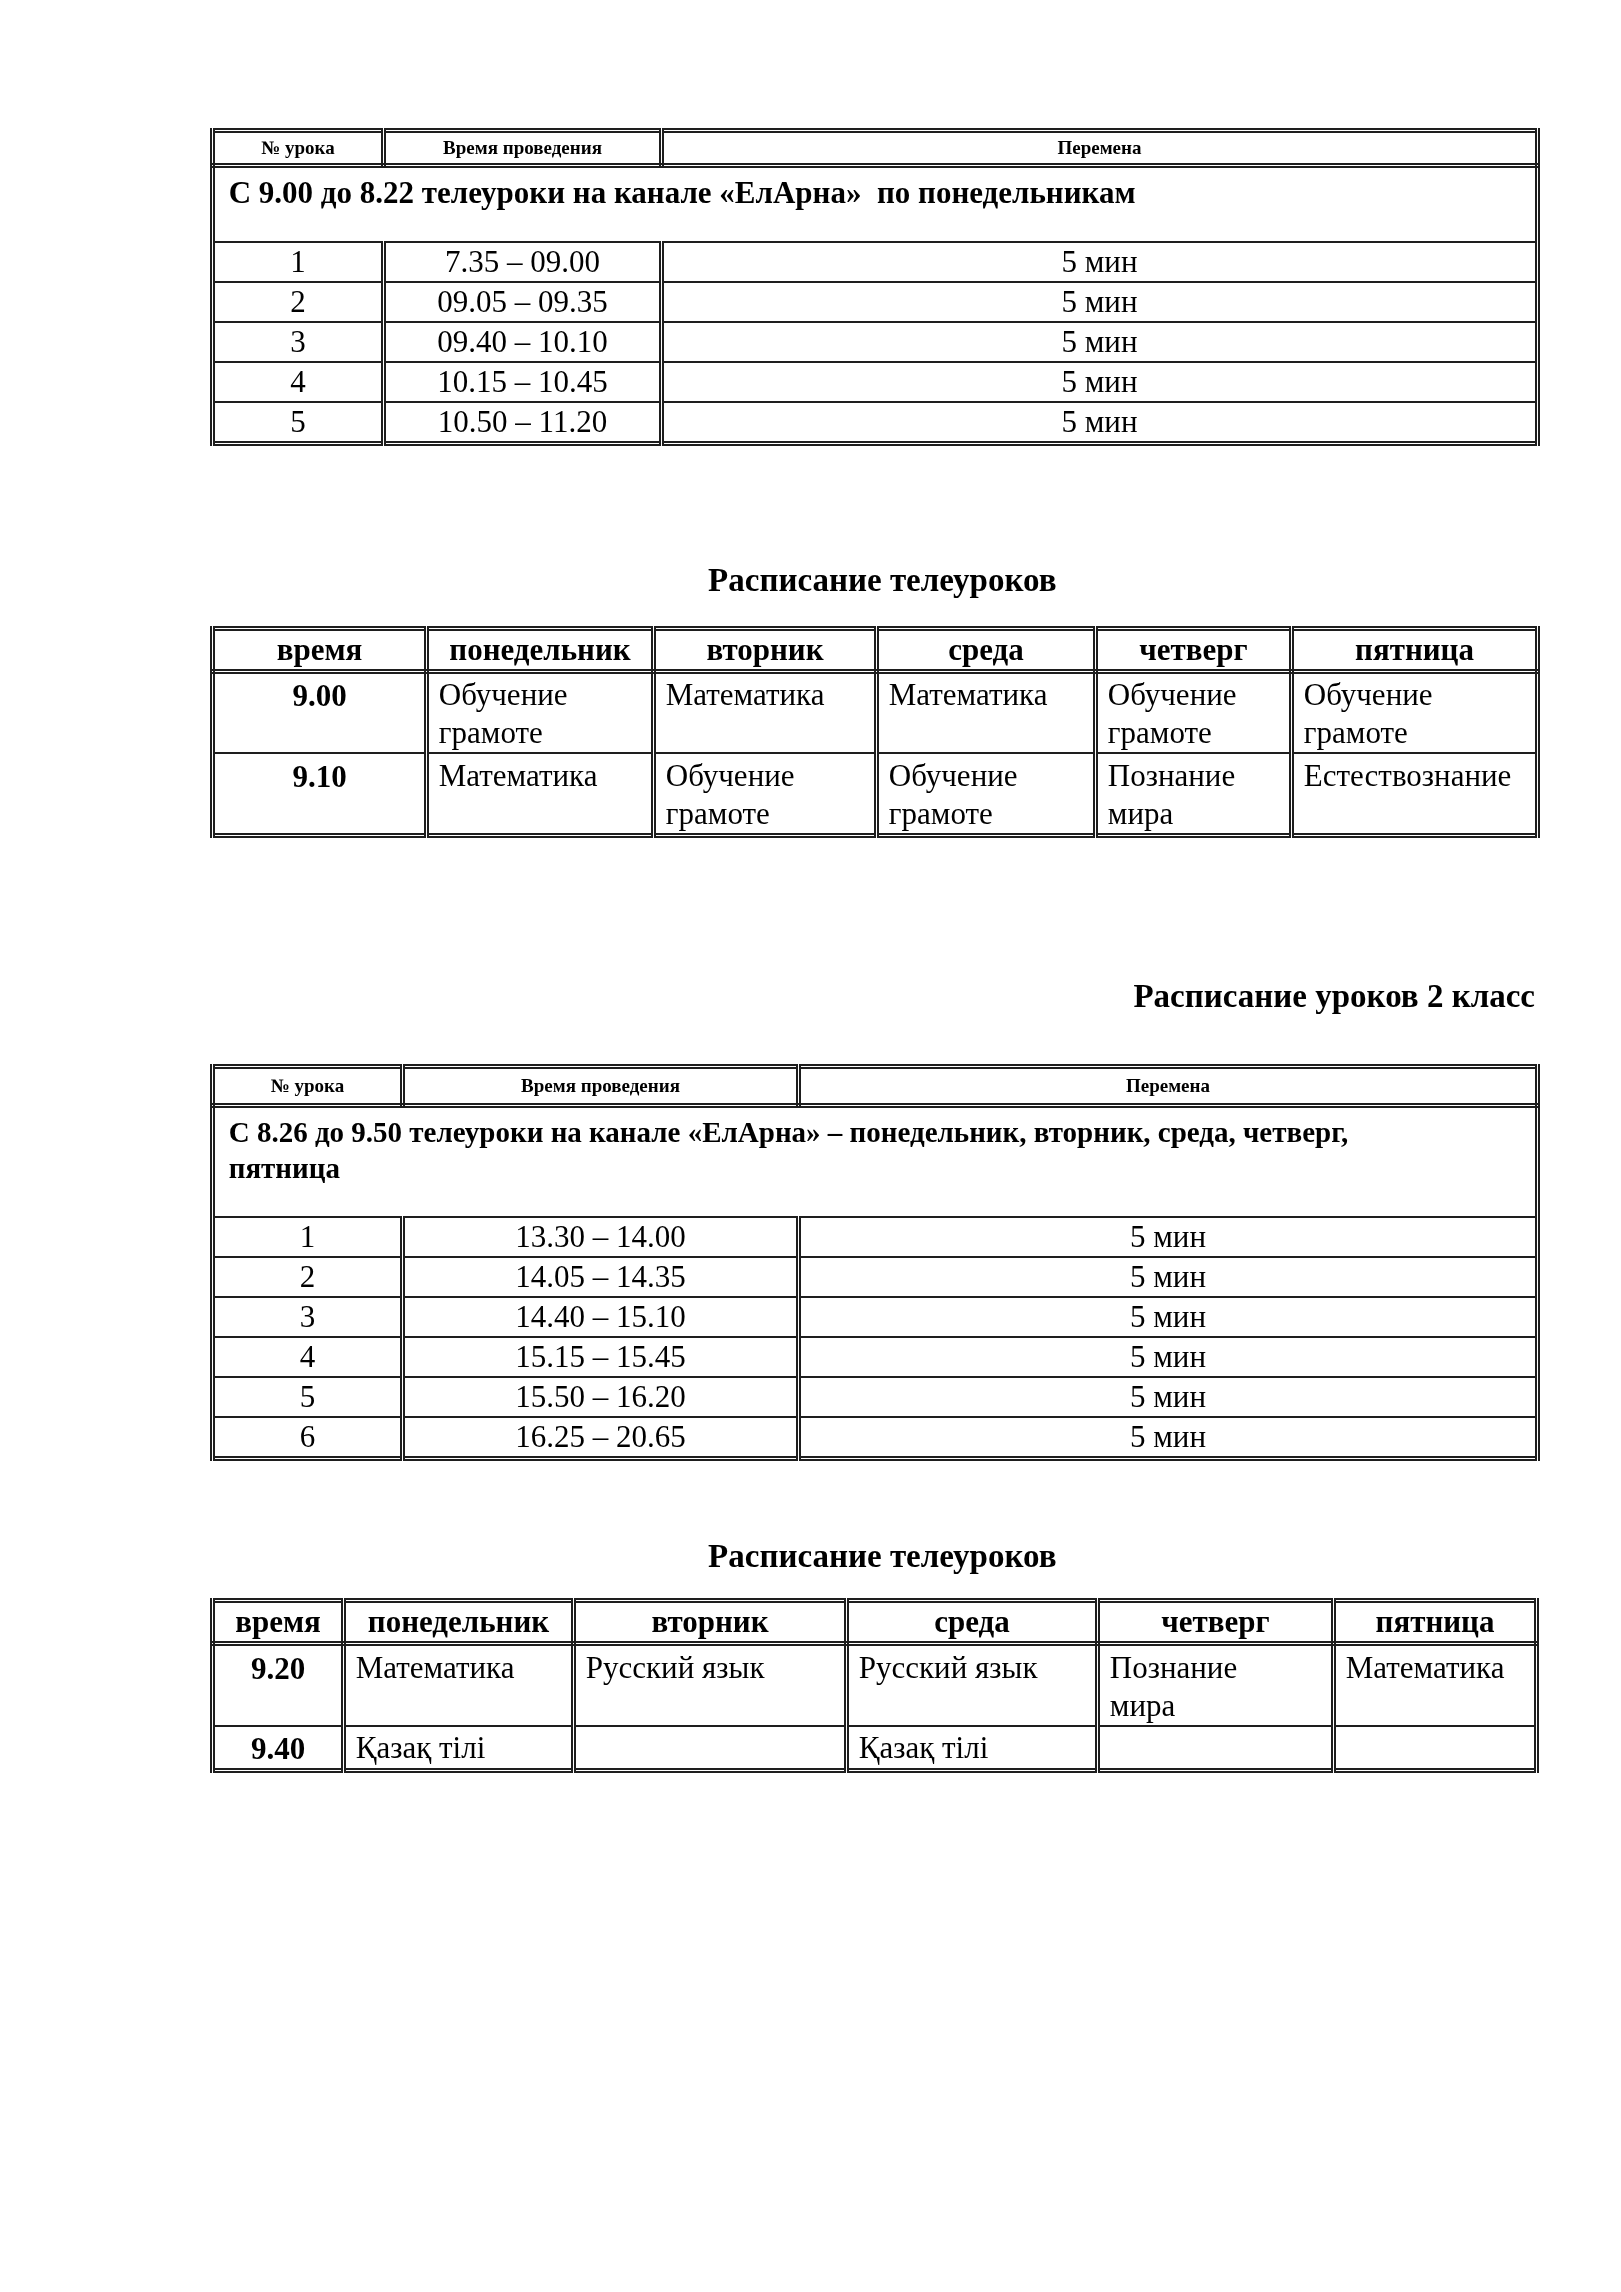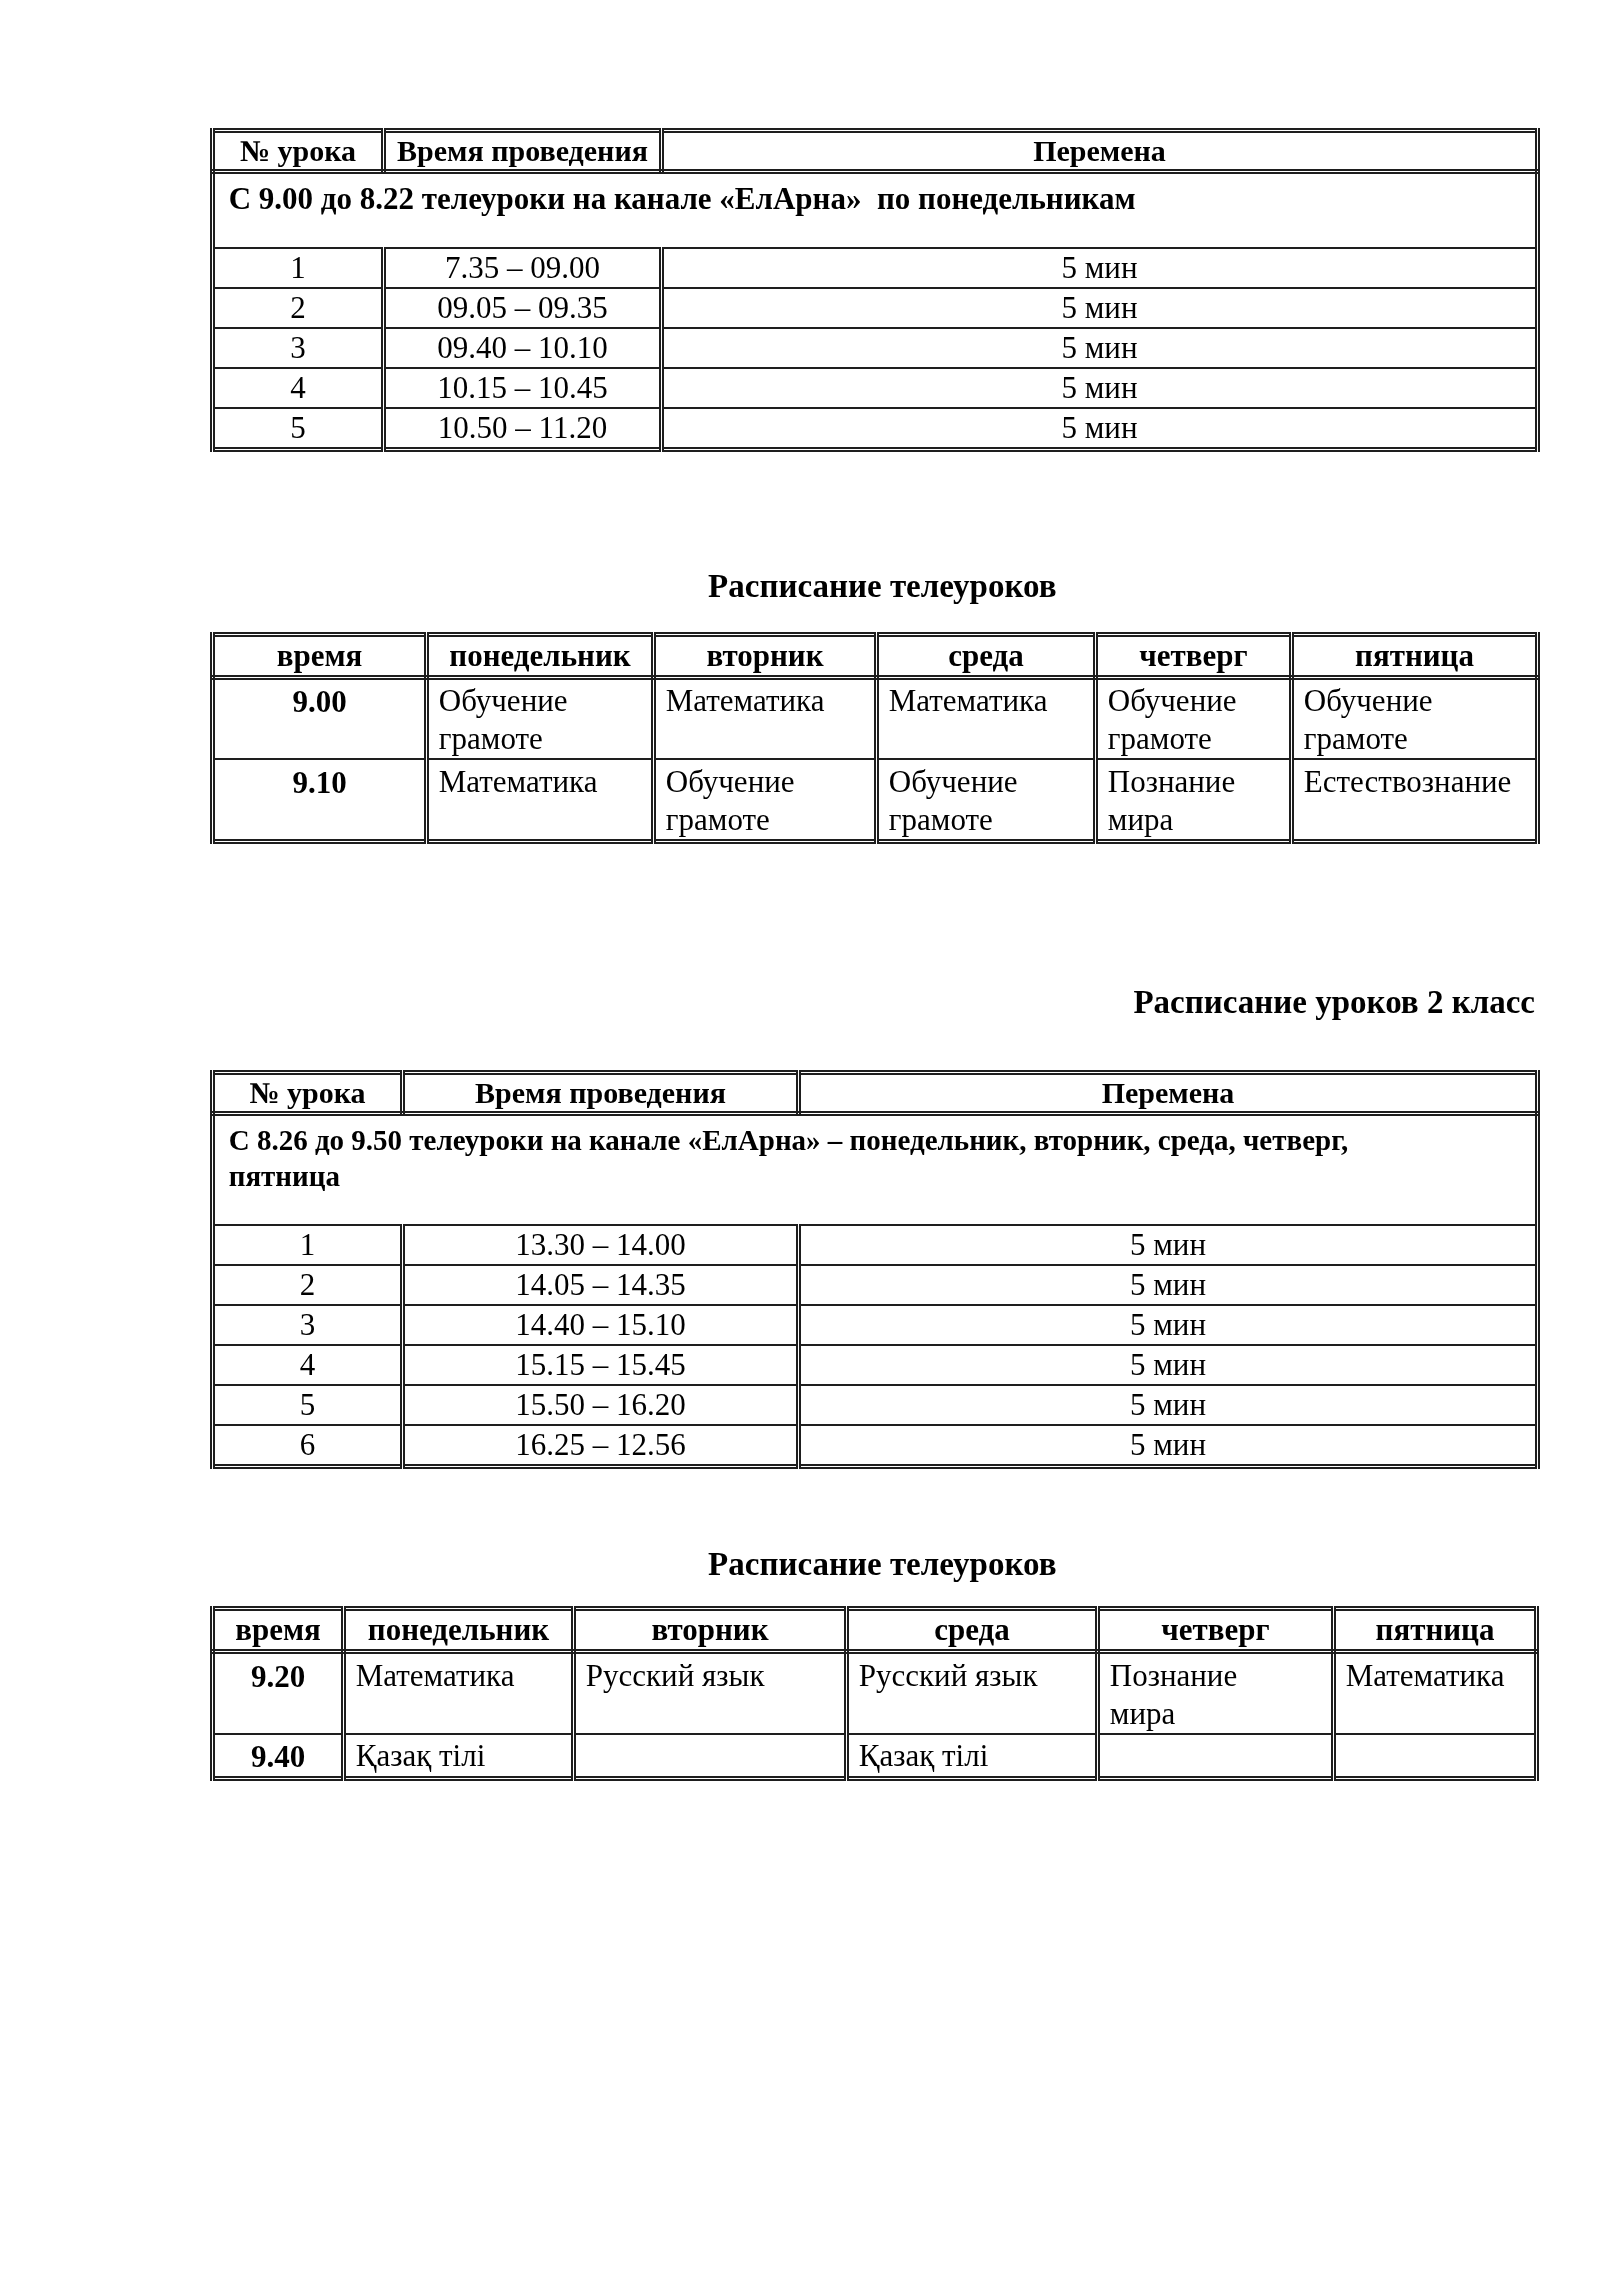--- a/index.html
+++ b/index.html
@@ -22,21 +22,21 @@
   }
   table.t th,table.t td{
     border-left:5.9px double #1e1e1e;border-right:5.9px double #1e1e1e;
     border-top:2px solid #1e1e1e;border-bottom:2px solid #1e1e1e;
     font-size:31px;overflow:hidden;
   }
   table.t tr.hdr th{
     border-bottom:5.9px double #1e1e1e;font-weight:bold;
     text-align:center;vertical-align:middle;
   }
-  table.lessons tr.hdr th{font-size:30px;}
+  table.lessons tr.hdr th{font-size:19px;}
   table.lessons td{text-align:center;vertical-align:middle;}
   table.lessons td.note{
     text-align:left;vertical-align:top;font-weight:bold;
     padding:5.9px 15.7px 0 13.7px;white-space:pre-wrap;line-height:1.25;
   }
   table.lessons td.note.small{font-size:29px;}
   table.tv td.time{
     font-weight:bold;text-align:center;vertical-align:top;padding-top:4.9px;
   }
   table.tv td.subj{
@@ -181,21 +181,21 @@
       <td>15.15 – 15.45</td>
       <td>5 мин</td>
     </tr>
     <tr style="height:39px">
       <td>5</td>
       <td>15.50 – 16.20</td>
       <td>5 мин</td>
     </tr>
     <tr style="height:39px">
       <td>6</td>
-      <td>16.25 – 12.56</td>
+      <td>16.25 – 20.65</td>
       <td>5 мин</td>
     </tr>
   </tbody>
       </table>
 
   <div class="doc-title shift-small mt-title4">Расписание телеуроков</div>
   <table class="t tv mt-t4">
     <colgroup>
           <col style="width:131px">
           <col style="width:230px">

